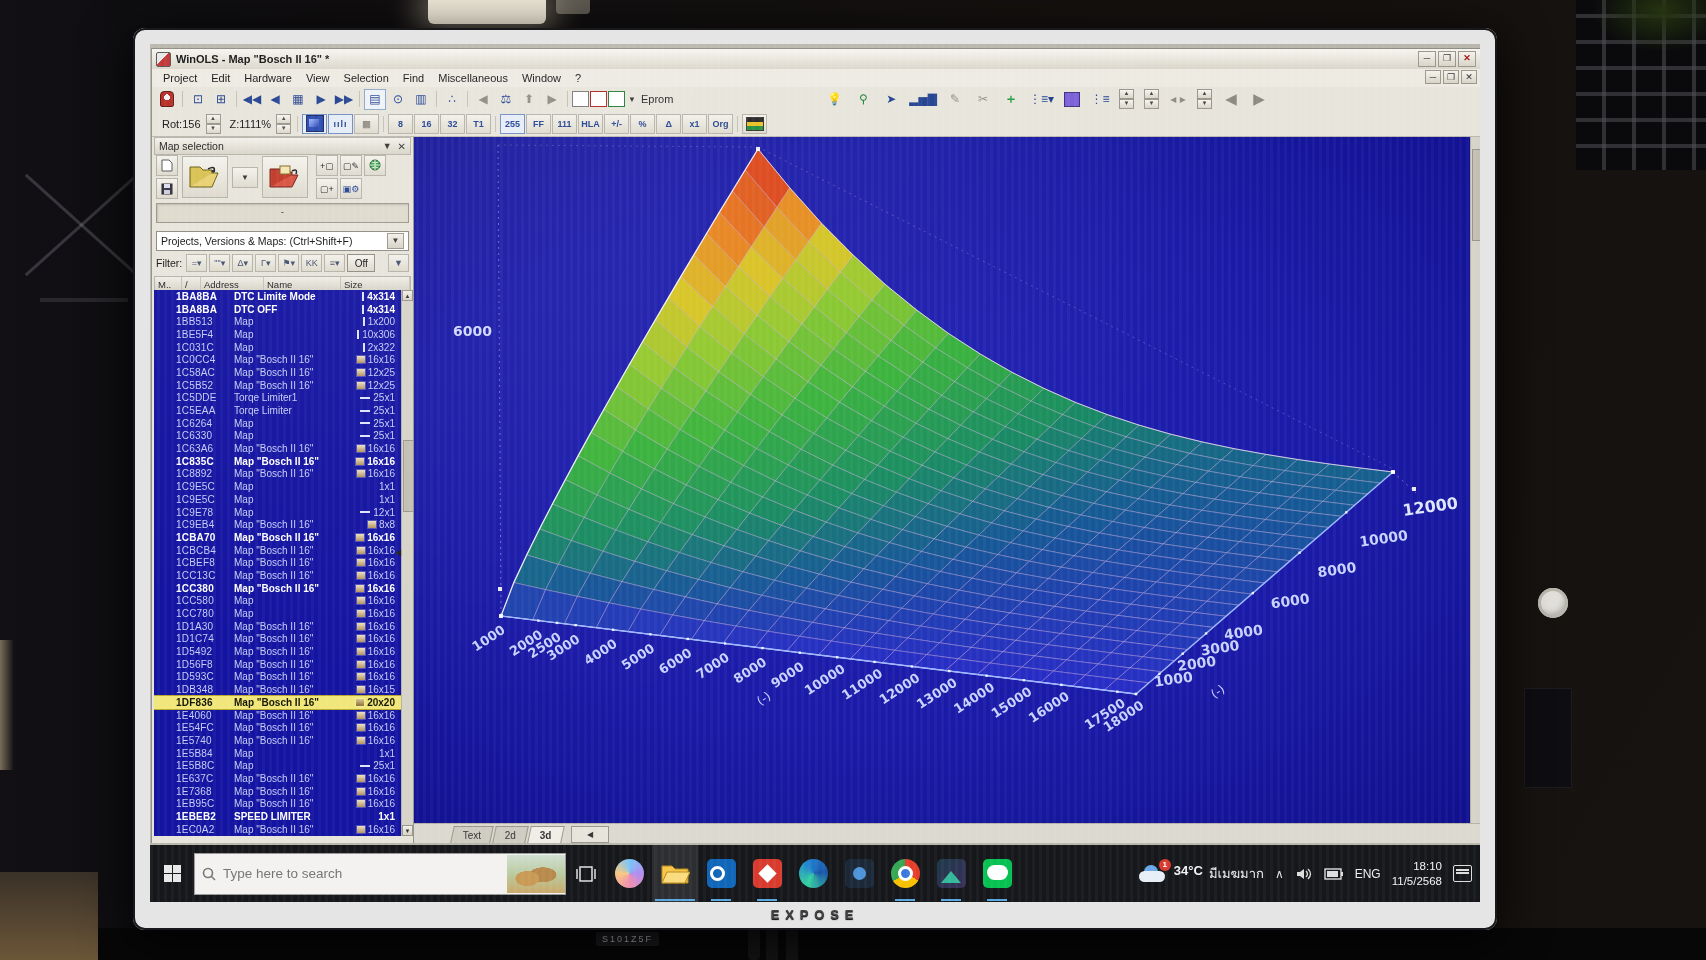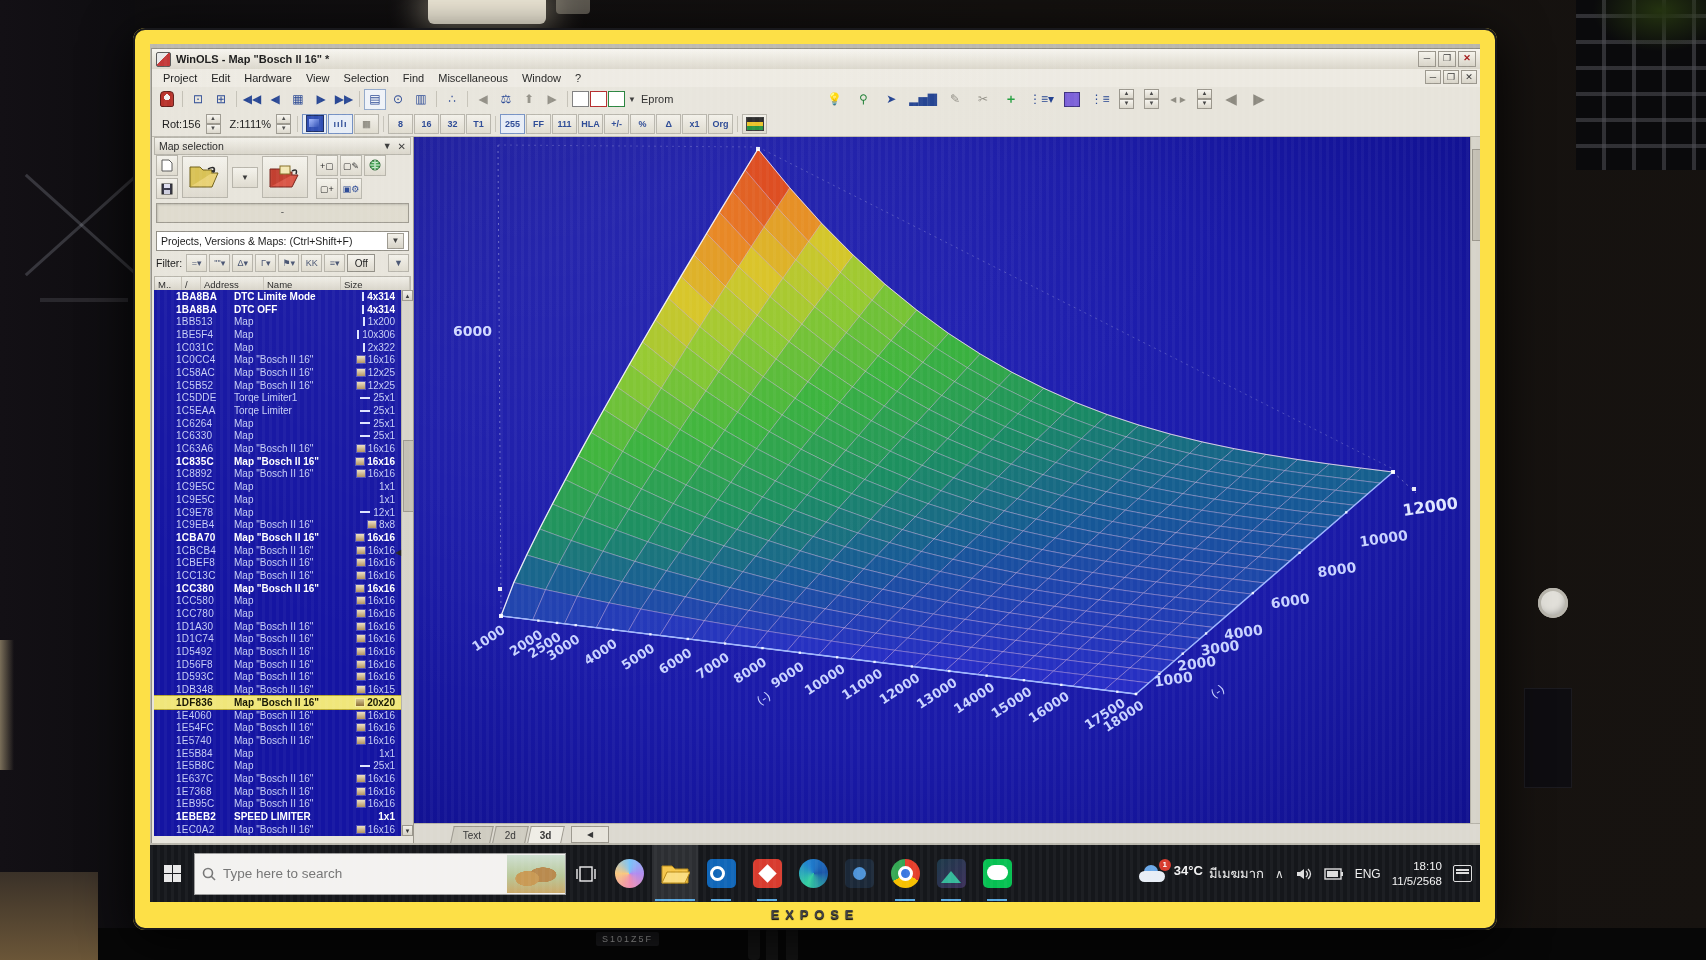--- a/index.html
+++ b/index.html
@@ -24,21 +24,21 @@
   #amb-plant{left:1592px;top:0;width:114px;height:52px;background:radial-gradient(ellipse at 60% 20%,#243310,transparent 70%);}
   #amb-sticker{left:1538px;top:588px;width:30px;height:30px;border-radius:50%;background:#e2e0da;
       box-shadow:inset 0 0 0 3px #b9b6ad, inset -3px -4px 6px rgba(0,0,0,.25);}
   #amb-rightbox{left:1524px;top:688px;width:46px;height:98px;background:#0e0d11;border:1px solid #1c1b20;}
   #amb-bottom{left:0;top:928px;width:1706px;height:32px;background:#070707;}
   #amb-desk{left:0;top:872px;width:98px;height:88px;background:linear-gradient(180deg,#3a3128,#6b5638);}
   .cable{position:absolute;top:924px;width:12px;height:36px;background:#151515;border-radius:4px;}
   #cable-label{position:absolute;left:596px;top:932px;background:#1b1b1e;color:#b9b9b9;font-size:9px;
       letter-spacing:2px;padding:2px 6px;border-radius:2px;text-align:right;}
   
-  #monitor{position:absolute;left:133px;top:28px;width:1364px;height:902px;background:#fde047;border-radius:12px;
+  #monitor{position:absolute;left:133px;top:28px;width:1364px;height:902px;background:#e5e5e5;border-radius:12px;
       box-shadow:0 10px 50px rgba(0,0,0,.85), inset 0 0 0 2px #18181c;}
   #brand{position:absolute;left:0;right:0;top:874px;height:28px;text-align:center;color:#434347;
       font-size:13px;font-weight:700;letter-spacing:.45em;line-height:26px;text-shadow:0 1px 1px #000;}
   #screen{position:absolute;left:17px;top:16px;width:1330px;height:858px;background:#b9b6ac;overflow:hidden;}
   #screen:before{content:"";position:absolute;inset:0;z-index:60;pointer-events:none;background:
       repeating-linear-gradient(90deg,rgba(255,255,255,.035) 0 3px,transparent 3px 7px),
       radial-gradient(ellipse at 30% 0%,rgba(255,255,255,.07),transparent 55%);}
   
   #winols{position:absolute;left:1px;top:4px;width:1328px;height:793px;background:#e7e4db;
       border:1px solid #8e8b82;box-shadow:inset 1px 1px 0 #fbfaf6;font-size:11px;color:#1c1c1c;}

